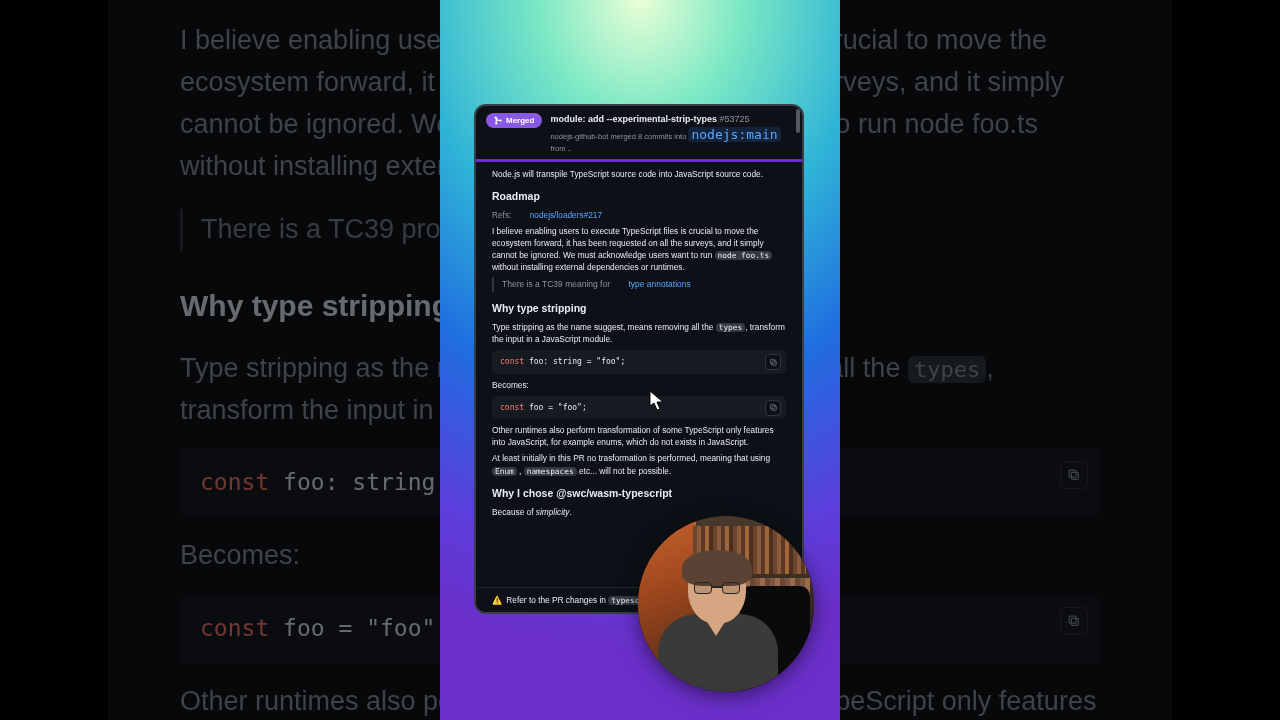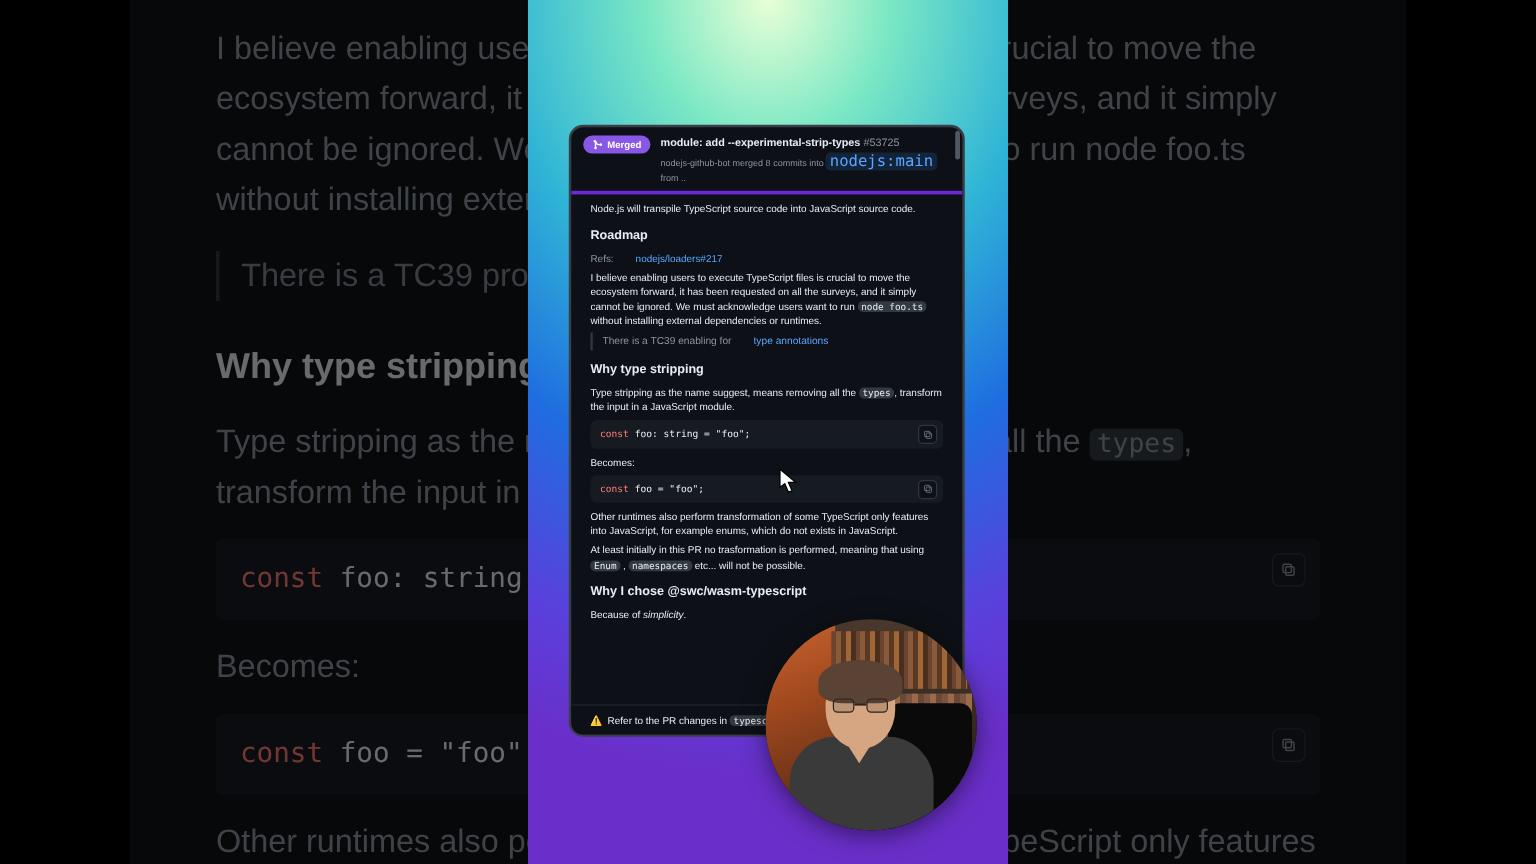--- a/index.html
+++ b/index.html
@@ -350,21 +350,21 @@
 
     <h3>Roadmap</h3>
     <p class="sub">
       <span>Refs: </span><a href="#">nodejs/loaders#217</a>
     </p>
 
     <p>
       <span>I believe enabling users to execute TypeScript files is crucial to move the ecosystem forward, it has been requested on all the surveys, and it simply cannot be ignored. We must acknowledge users want to run </span><span class="inline-code">node foo.ts</span><span> without installing external dependencies or runtimes.</span>
     </p>
     <div class="quote">
-      <span>There is a TC39 enabling for </span><a href="#">type annotations</a>
+      <span>There is a TC39 meaning for </span><a href="#">type annotations</a>
     </div>
 
     <h3>Why type stripping</h3>
     <p>
       <span>Type stripping as the name suggest, means removing all the </span><span class="inline-code">types</span><span>, transform the input in a JavaScript module.</span>
     </p>
     <div class="codeblock-sm">
       <span class="kw">const</span><span> foo: string = "foo";</span>
       <div class="copy-btn">
         <svg viewBox="0 0 16 16">

